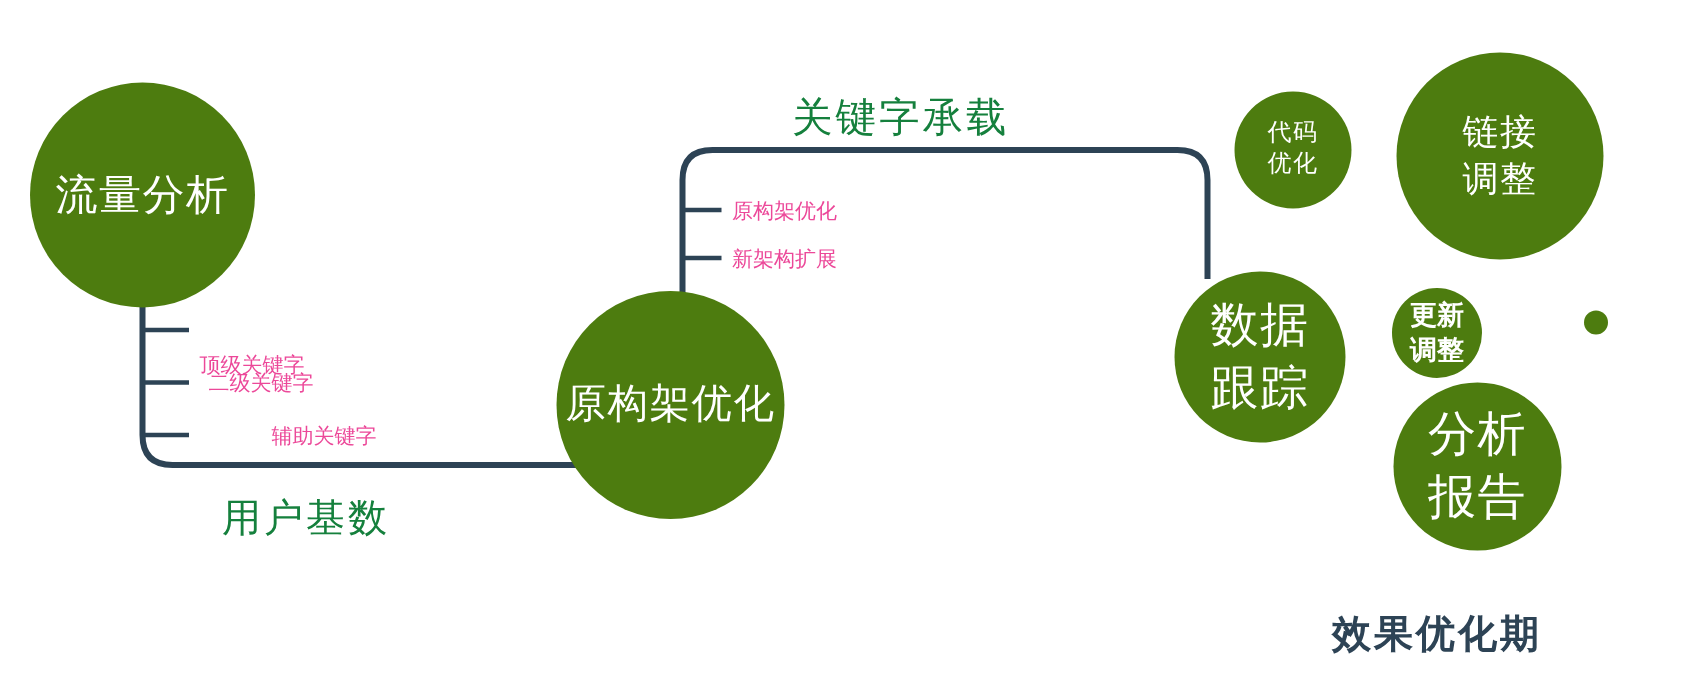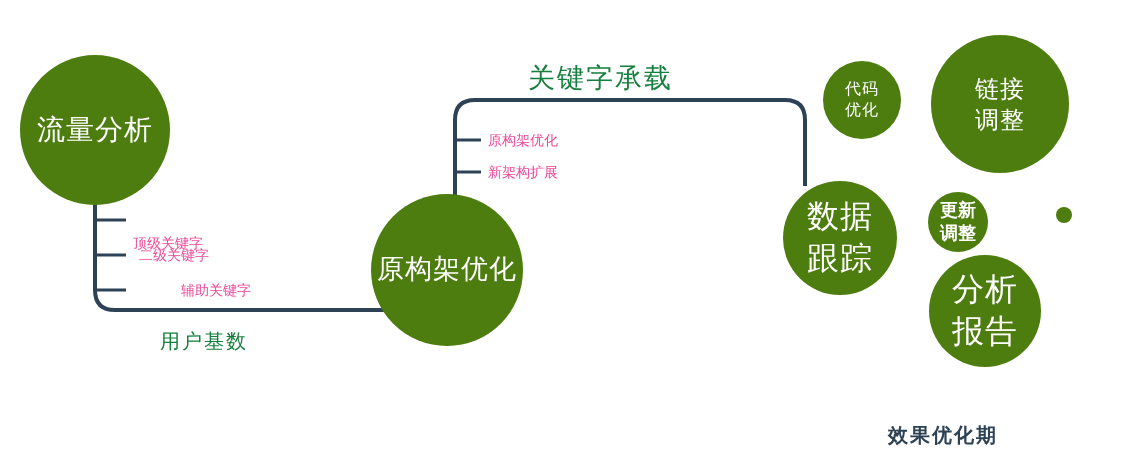--- a/index.html
+++ b/index.html
@@ -106,24 +106,24 @@
 
   <div class="node" style="left:1056px; top:207px; width:16px; height:16px;"></div>
 
   <div class="node" style="left:929px; top:255px; width:112px; height:112px; font-size:32px;">
     <span>分析</span>
     <span>报告</span>
   </div>
 
   <div class="edge-label" style="left:528px; top:60px; font-size:27px;">关键字承载</div>
 
-  <div class="edge-label" style="left:160px; top:328px; font-size:20px;">用户基数</div>
+  <div class="edge-label" style="left:148px; top:328px; font-size:26px;">用户基数</div>
 
   <div class="branch-label" style="left:133px; top:212px;margin-top:23px;">顶级关键字</div>
   <div class="branch-label" style="left:139px; top:247px;">二级关键字</div>
   <div class="branch-label" style="left:133px; top:282px;padding-left:48px;">辅助关键字</div>
 
   <div class="branch-label" style="left:488px; top:132px;">原构架优化</div>
   <div class="branch-label" style="left:488px; top:164px;">新架构扩展</div>
 
-  <div class="footer-label" style="left:888px; top:422px; font-size:20px;">效果优化期</div>
+  <div class="footer-label" style="left:888px; top:405px; font-size:26px;">效果优化期</div>
 
 </div>
 
 </body></html>

